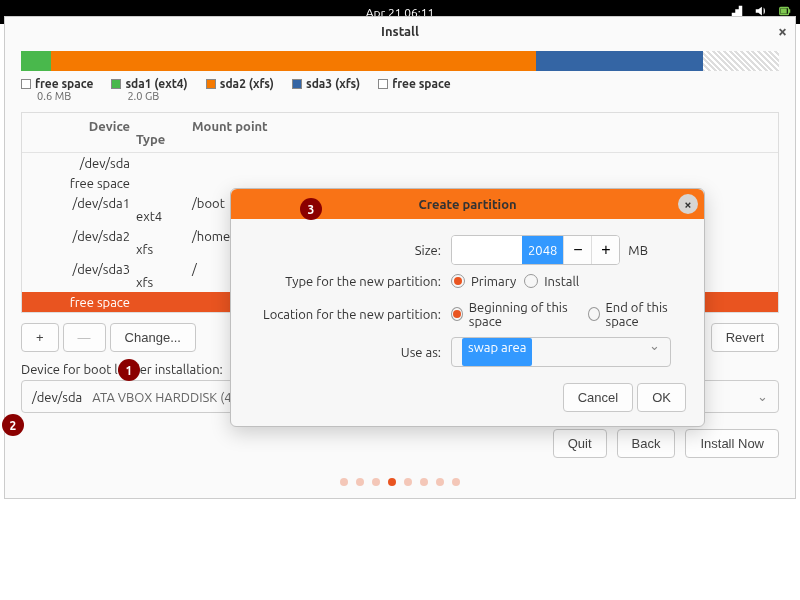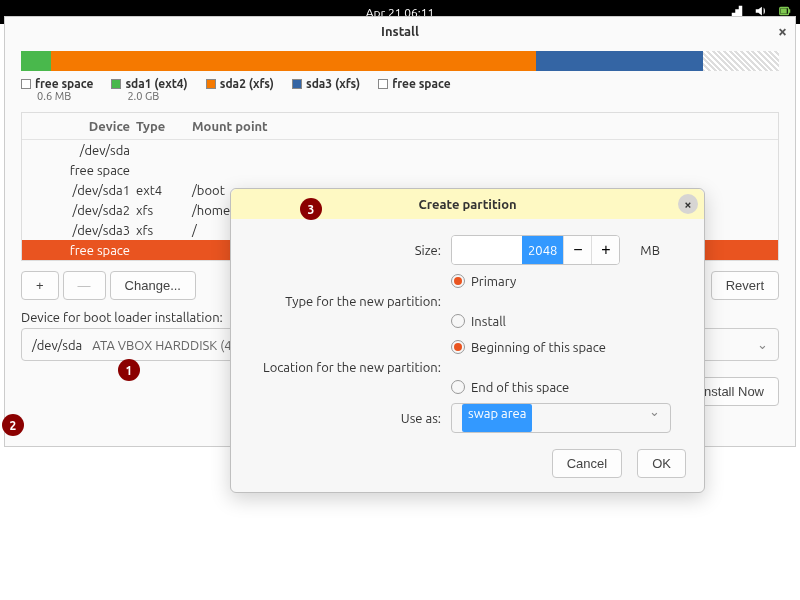--- a/index.html
+++ b/index.html
@@ -24,57 +24,57 @@
 
 .legend { display: flex; gap: 18px; font-size: 12px; margin-bottom: 10px; font-weight: 600; }
 .legend .item { display: flex; flex-direction: column; }
 .legend .top { display: flex; align-items: center; gap: 4px; }
 .legend .sw { width: 10px; height: 10px; border: 1px solid #888; }
 .legend .sub { font-weight: 400; color: #666; font-size: 11px; margin-left: 16px; }
 
 .table { border: 1px solid #ddd; }
 .table .hdr { display: flex; padding: 6px 8px; font-weight: 600; color: #666; border-bottom: 1px solid #e3e3e3; gap: 6px; }
 .table .row { display: flex; padding: 3px 8px; gap: 6px; }
-.table .c-dev { width: 100px; text-align: right; } .table .c-type { width: 50px; } .table .c-mnt { width: 100px; }
+.table .c-dev { width: 100px; text-align: right; } .table .c-type { width: 50px; margin-top: 13px; } .table .c-mnt { width: 100px; }
 .table .row.sel { background: #e95420; color: #fff; }
 
 .toolbar { display: flex; gap: 4px; margin: 10px 0; }
 .toolbar button, .footer button, .dialog button.btn { background: #fdfdfd; border: 1px solid #c8c8c8; border-radius: 4px; padding: 6px 14px; font-size: 13px; color: #444; cursor: pointer; }
 .toolbar button:disabled { color: #bbb; }
 .revert { margin-left: auto; }
 
 .bootlabel { font-size: 13px; margin: 6px 0 4px 0; }
 .bootsel { border: 1px solid #ccc; border-radius: 4px; padding: 8px 10px; display: flex; align-items: center; gap: 10px; position: relative; }
 .bootsel .chev { margin-left: auto; color: #888; }
 
 .footer { display: flex; justify-content: flex-end; gap: 10px; margin-top: 16px; }
 
 .dots { display: flex; gap: 8px; justify-content: center; margin-top: 20px; }
 .dots span { width: 8px; height: 8px; border-radius: 50%; background: #e95420; opacity: .3; }
 .dots span.on { opacity: 1; }
 
 .dialog { position: absolute; left: 230px; top: 188px; width: 475px; background: #f7f7f7; border: 1px solid #bfbfbf; border-radius: 6px; box-shadow: 0 6px 20px rgba(0,0,0,.18); }
-.dialog .dtitle { height: 30px; background: #fef9c3; border-top-left-radius: 6px; border-top-right-radius: 6px; display: flex; align-items: center; justify-content: center; font-weight: 600; position: relative; font-size: 13px; }
+.dialog .dtitle { height: 30px; background: #f97316; border-top-left-radius: 6px; border-top-right-radius: 6px; display: flex; align-items: center; justify-content: center; font-weight: 600; position: relative; font-size: 13px; }
 .dialog .dtitle .x { position: absolute; right: 6px; width: 20px; height: 20px; border-radius: 50%; background: #d7d5d3; display: flex; align-items: center; justify-content: center; font-size: 13px; cursor: pointer; }
 .dialog .dbody { padding: 10px 18px 14px 10px; }
 .drow { display: flex; align-items: center; margin: 6px 0; }
 .drow .lbl { width: 210px; text-align: right; padding-right: 10px; font-size: 13px; }
-.drow .ctl { flex: 1; display: flex; align-items: center; gap: 20px; }
+.drow .ctl { flex: 1; display: flex; align-items: center; gap: 8px; }
 .spin { display: flex; border: 1px solid #c6c6c6; border-radius: 4px; overflow: hidden; height: 30px; }
 .spin input { width: 120px; border: none; text-align: right; padding: 0 8px; font-size: 13px; }
 .spin input::selection { background: #3399ff; color: #fff; }
 .spin .sel { background: #3399ff; color: #fff; padding: 0 6px; display: flex; align-items: center; }
 .spin button { width: 28px; border: none; border-left: 1px solid #ddd; background: #fdfdfd; font-size: 16px; cursor: pointer; }
 .radio { display: flex; align-items: center; gap: 6px; font-size: 13px; margin: 3px 0; }
 .radio .r { width: 14px; height: 14px; border-radius: 50%; border: 1px solid #999; display: inline-flex; align-items: center; justify-content: center; }
 .radio.checked .r::after { content: ""; width: 8px; height: 8px; border-radius: 50%; background: #e95420; }
 .select { border: 1px solid #c6c6c6; border-radius: 4px; height: 30px; display: flex; padding: 0 10px; width: 220px; position: relative; }
 .select .val { background: #3399ff; color: #fff; padding: 2px 6px; border-radius: 2px; }
 .select .chev { margin-left: auto; color: #888; }
-.dactions { display: flex; justify-content: flex-end; gap: 15px; margin-top: 16px; }
+.dactions { display: flex; justify-content: flex-end; gap: 4px; margin-top: 16px; }
 .dactions .ok { border: 2px solid #f0a183; }
 
 .badge { position: absolute; width: 22px; height: 22px; border-radius: 50%; background: #8b0000; color: #fff; font-size: 12px; font-weight: 700; display: flex; align-items: center; justify-content: center; z-index: 50; }
 </style>
 </head>
 <body>
 
 <div class="menubar">
   <span>Apr 21  06:11</span>
   <div class="tray">
@@ -225,34 +225,34 @@
           <input style="width: 70px;" value="">
           <span class="sel">2048</span>
           <button>−</button>
           <button>+</button>
         </div>
         <span>MB</span>
       </div>
     </div>
     <div class="drow">
       <div class="lbl">Type for the new partition:</div>
-      <div class="ctl" style="flex-direction:column;align-items:flex-start">
+      <div class="ctl" style="flex-direction:row;align-items:flex-end">
         <label class="radio checked">
             <span class="r"></span>
             <span>Primary</span>
           </label>
         <label class="radio">
             <span class="r"></span>
             <span>Install</span>
           </label>
       </div>
     </div>
     <div class="drow">
       <div class="lbl">Location for the new partition:</div>
-      <div class="ctl" style="flex-direction:column;align-items:flex-start">
+      <div class="ctl" style="align-items:flex-start">
         <label class="radio checked">
             <span class="r"></span>
             <span>Beginning of this space</span>
           </label>
         <label class="radio">
             <span class="r"></span>
             <span>End of this space</span>
           </label>
       </div>
     </div>

